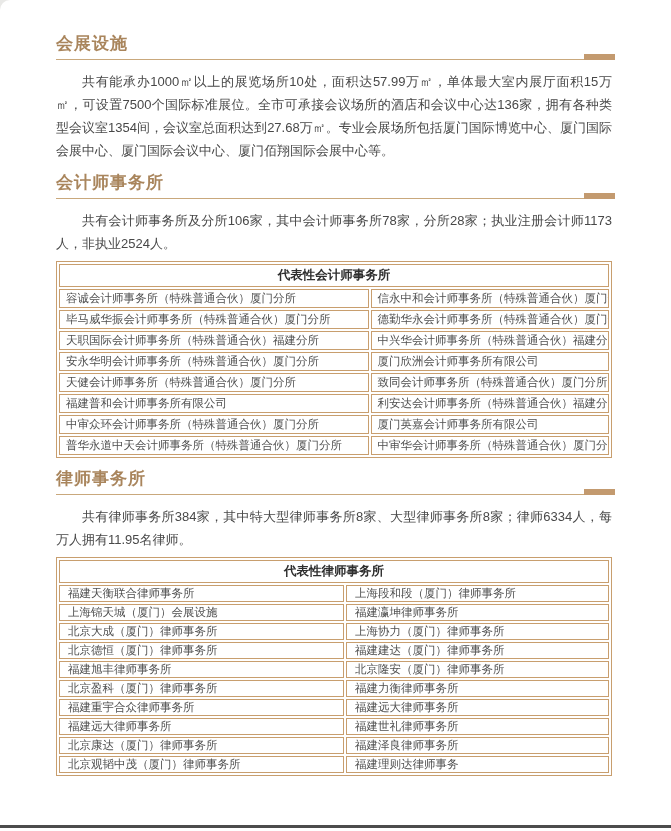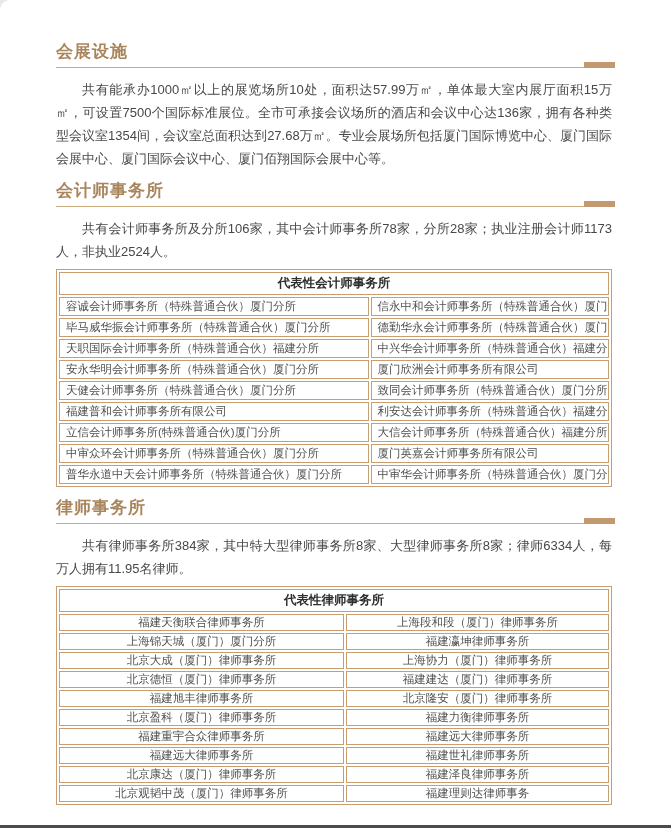--- a/index.html
+++ b/index.html
@@ -8,21 +8,21 @@
 
   .page {
     position:relative;
     width:671px; height:831px;
     background:#ffffff;
     padding:30px 59px 0 56px;
     overflow:hidden;
     border-radius:10px 0 0 0;
   }
 
-  .section { margin-top:12px; }
+  .section { margin-top:4px; }
   .section + .section { margin-top:11px; }
 
   .sec-title {
     font-size:17px; font-weight:bold;
     color:var(--heading,#a9855c);
     line-height:20px; letter-spacing:1px;
   }
   .rule {
     position:relative; height:6px;
     border-bottom:1px solid var(--rule,#c9a87c);
@@ -52,21 +52,21 @@
     border:1px solid var(--table-border,#c89e6e);
     font-size:12.5px; font-weight:bold; color:#2e2e2e;
     padding:3px 16px; text-align:center; line-height:15px;
   }
   table.tbl td {
     border:1px solid var(--table-border,#c89e6e);
     font-size:11.5px; color:#4f4f4f;
     overflow:hidden; white-space:nowrap;
   }
   table.tbl-acc td { padding:1px 6px; line-height:15px; text-align:left; }
-  table.tbl-law td { padding:1px 8px; line-height:13px; text-align:center; }
+  table.tbl-law td { padding:1px 8px; line-height:13px; text-align:left; }
 
   .bottom-rule {
     position:absolute; left:0; bottom:3px;
     width:100%; height:3px;
     background:var(--bottom-rule,#4c4c4c);
   }
 </style>
 </head>
 <body>
 
@@ -116,24 +116,20 @@
           </tr>
           <tr>
             <td>天健会计师事务所（特殊普通合伙）厦门分所</td>
             <td>致同会计师事务所（特殊普通合伙）厦门分所</td>
           </tr>
           <tr>
             <td>福建普和会计师事务所有限公司</td>
             <td>利安达会计师事务所（特殊普通合伙）福建分所</td>
           </tr>
           <tr>
-            <td>立信会计师事务所(特殊普通合伙)厦门分所</td>
-            <td>大信会计师事务所（特殊普通合伙）福建分所</td>
-          </tr>
-          <tr>
             <td>中审众环会计师事务所（特殊普通合伙）厦门分所</td>
             <td>厦门英嘉会计师事务所有限公司</td>
           </tr>
           <tr>
             <td>普华永道中天会计师事务所（特殊普通合伙）厦门分所</td>
             <td>中审华会计师事务所（特殊普通合伙）厦门分所</td>
           </tr>
         </tbody>
     </table>
   </div>
@@ -154,21 +150,21 @@
         <tr>
           <th colspan="2">代表性律师事务所</th>
         </tr>
       </thead>
       <tbody>
           <tr>
             <td>福建天衡联合律师事务所</td>
             <td>上海段和段（厦门）律师事务所</td>
           </tr>
           <tr>
-            <td>上海锦天城（厦门）厦门分所</td>
+            <td>上海锦天城（厦门）会展设施</td>
             <td>福建瀛坤律师事务所</td>
           </tr>
           <tr>
             <td>北京大成（厦门）律师事务所</td>
             <td>上海协力（厦门）律师事务所</td>
           </tr>
           <tr>
             <td>北京德恒（厦门）律师事务所</td>
             <td>福建建达（厦门）律师事务所</td>
           </tr>

